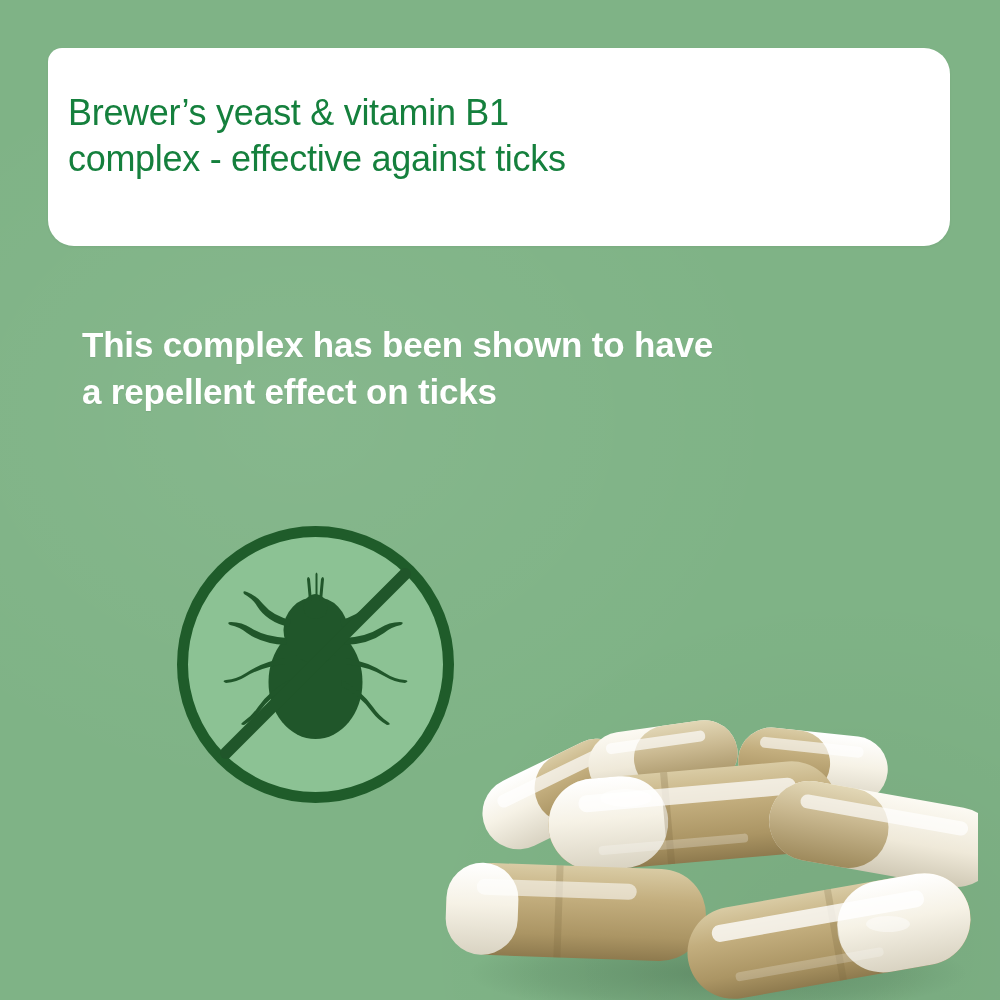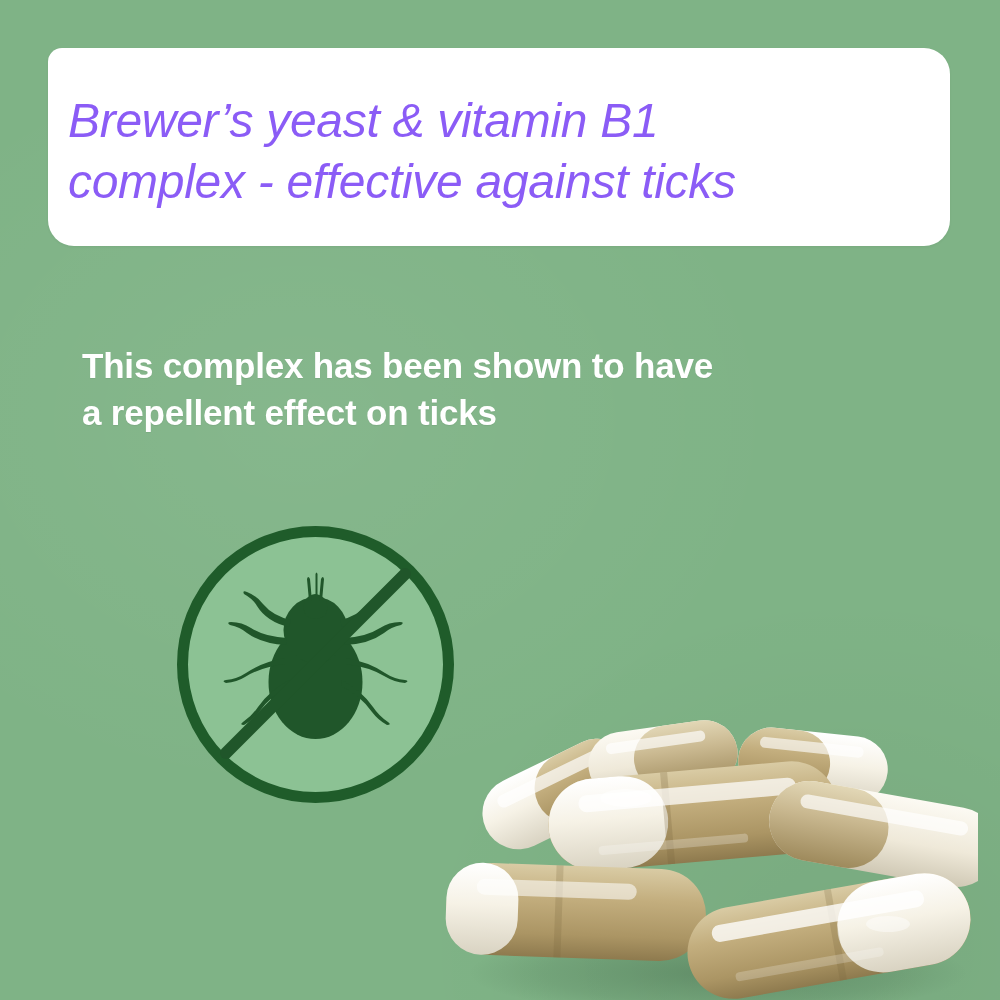--- a/index.html
+++ b/index.html
@@ -46,43 +46,41 @@
     background: #ffffff;
     border-radius: 14px 26px 26px 26px;
     box-shadow: 0 1px 3px rgba(0,0,0,0.05);
   }
 
   .headline-text {
     position: absolute;
     left: 20px;
     right: 14px;
     top: 42px;
-    color: #8b5cf6;
-    font-size: 48px;
+    color: #15803d;
+    font-size: 36px;
     font-weight: 400;
     line-height: 1.28;
     letter-spacing: -0.3px;
     white-space: pre-line;
-    font-style: italic;
   }
 
   
   .subtitle {
     position: absolute;
     left: 82px;
     top: 322px;
     width: 830px;
     color: #ffffff;
     font-size: 35px;
     font-weight: bold;
     line-height: 1.34;
     letter-spacing: -0.2px;
     white-space: pre-line;
     text-shadow: 0 1px 1px rgba(0,0,0,0.06);
-    margin-top: 21px;
   }
 
   
   .tick-badge {
     position: absolute;
     left: 173px;
     top: 522px;
     width: 285px;
     height: 285px;
   }

